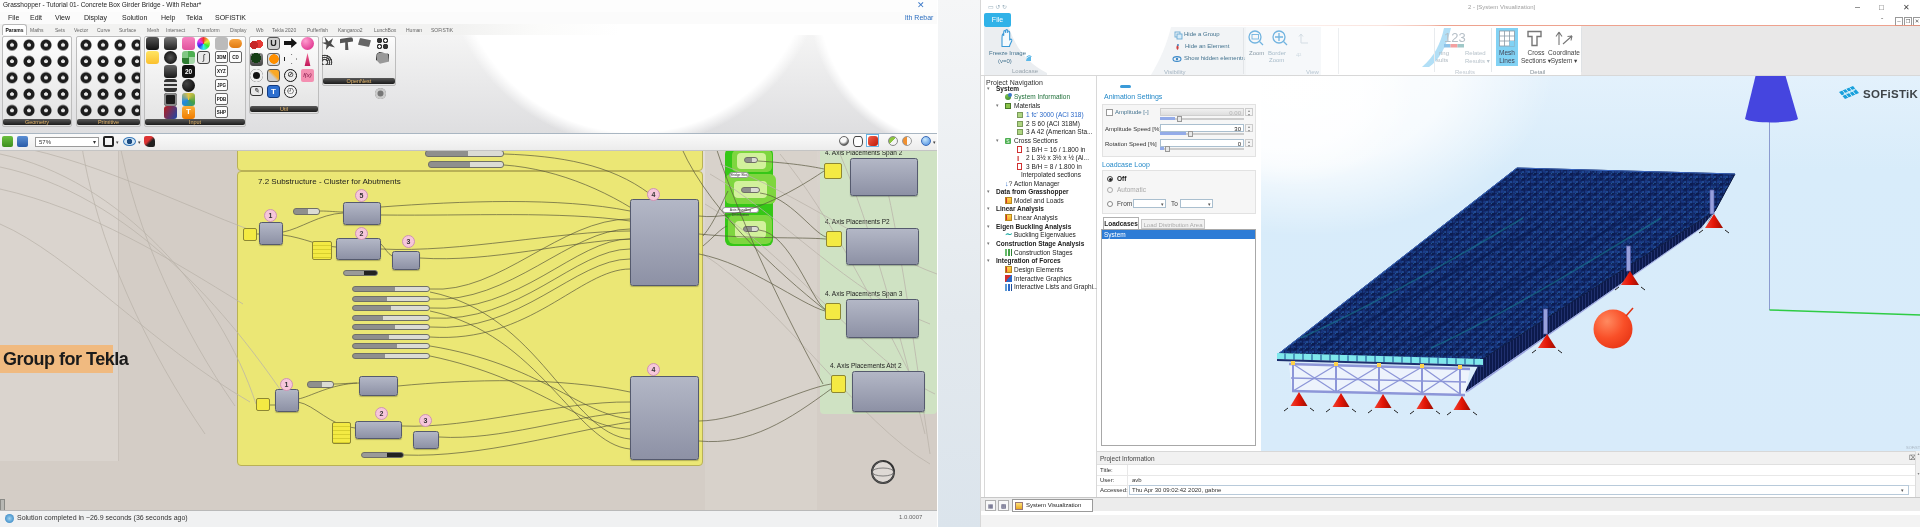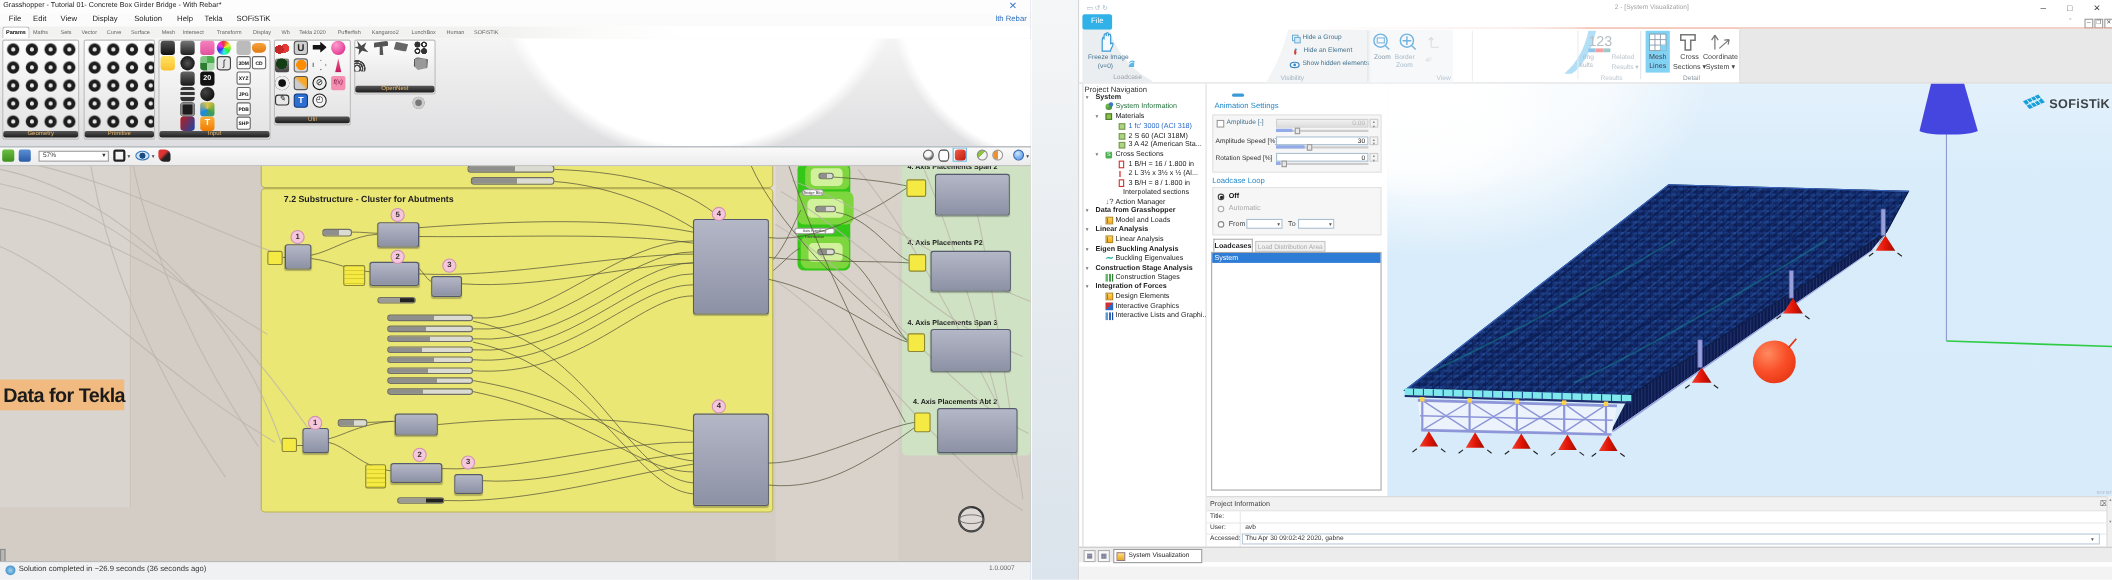--- a/index.html
+++ b/index.html
@@ -17,21 +17,21 @@
 .ic{position:absolute;width:13px;height:13px;border-radius:3px;background:#1b1b1b}
 .icw{position:absolute;width:13px;height:12px;border-radius:2px;background:#fdfdfd;border:1px solid #666;font-size:4.5px;color:#111;text-align:center;line-height:11px;font-weight:bold}
 #gh-canvas{position:absolute;left:0;top:133px;width:937px;height:377px;background:#d4cdc6;overflow:hidden;border-top:1px solid #a9b6c2}
 #gh-status{position:absolute;left:0;top:510px;width:937px;height:17px;background:#f0f1f2;border-top:1px solid #b9b9b9;font-size:7px;color:#333}
 .grp-y{position:absolute;background:#ebe775;border:1px solid #b9b156;border-radius:4px}
 .grp-gl{position:absolute;background:#cfe2c3;border-radius:4px}
 .comp{position:absolute;background:linear-gradient(#b3b7c6,#8d91a5);border:1px solid #555a6e;border-radius:2.5px;box-shadow:0 1px 1px rgba(0,0,0,.25)}
 .yp{position:absolute;background:#f4ea43;border:1px solid #8d8733;border-radius:2px}
 .badge{position:absolute;width:13px;height:13px;border-radius:50%;background:#f6c6da;border:1px solid #cf93b3;color:#333;font-size:7px;font-weight:bold;text-align:center;line-height:12px}
 .sl{position:absolute;height:6px;border:1px solid #6f6f68;border-radius:3px;background:linear-gradient(90deg,#8f8f8d 0 55%,#dbdbd4 55% 100%)}
-.glab{position:absolute;font-size:6.5px;font-weight:bold;color:#1c1c1c;white-space:nowrap}
+.glab{position:absolute;font-size:6.5px;font-weight:normal;color:#1c1c1c;white-space:nowrap}
 
 #gap{position:absolute;left:938px;top:0;width:42px;height:527px;background:linear-gradient(#f5f6f7,#e3e9ee 60%,#dbe4ec)}
 
 #sk{position:absolute;left:980px;top:0;width:940px;height:527px;background:#fff;border-left:1px solid #d7d7d7}
 #sk .ribgrey{position:absolute;left:600px;top:26px;width:340px;height:50px;background:#e9e8e8}
 #sk-vp{position:absolute;left:280px;top:76px;width:660px;height:375px;overflow:hidden}
 .rlab{position:absolute;font-size:6px;color:#98a4ad;white-space:nowrap}
 .rtext{position:absolute;font-size:6px;color:#44738f;white-space:nowrap}
 .tree{position:absolute;font-size:6.5px;color:#222;white-space:nowrap}
 .tb{font-weight:bold}
@@ -279,21 +279,21 @@
     <div class="yp" style="left:824px;top:29px;width:18px;height:16px"></div>
     <div class="comp" style="left:850px;top:24px;width:68px;height:38px"></div>
     <div class="yp" style="left:826px;top:97px;width:16px;height:16px"></div>
     <div class="comp" style="left:846px;top:94px;width:73px;height:37px"></div>
     <div class="yp" style="left:825px;top:169px;width:16px;height:17px"></div>
     <div class="comp" style="left:846px;top:165px;width:73px;height:39px"></div>
     <div class="yp" style="left:831px;top:241px;width:15px;height:18px"></div>
     <div class="comp" style="left:852px;top:237px;width:73px;height:41px"></div>
 
     <div class="abs" style="left:0;top:211px;width:113px;height:28px;background:#f0ba80"></div>
-    <div class="abs" style="left:3px;top:215px;font-size:18px;font-weight:bold;color:#1b1b1b;letter-spacing:-0.5px">Data for Tekla</div>
+    <div class="abs" style="left:3px;top:215px;font-size:18px;font-weight:bold;color:#1b1b1b;letter-spacing:-0.5px">Group for Tekla</div>
 
     <div class="abs" style="left:0;top:0;width:937px;height:17px;background:linear-gradient(#fafafa,#ececec);border-bottom:1px solid #c4c4c4"></div>
     <div class="abs" style="left:2px;top:2px;width:11px;height:11px;background:linear-gradient(#6abf3e,#3e8f1e);border-radius:2px"></div>
     <div class="abs" style="left:17px;top:2px;width:11px;height:11px;background:linear-gradient(#5b8fd4,#2a5ca8);border-radius:2px"></div>
     <div class="abs" style="left:35px;top:3px;width:64px;height:10px;background:#fff;border:1px solid #9a9a9a;font-size:6px;color:#333;line-height:9px;padding-left:3px">57%<span style="float:right;margin-right:2px">▾</span></div>
     <div class="abs" style="left:103px;top:2px;width:11px;height:11px;border:2px solid #222;border-radius:2px"></div>
     <div class="abs" style="left:116px;top:5px;font-size:5px;color:#444">▾</div>
     <div class="abs" style="left:123px;top:3px;width:13px;height:9px;border-radius:50%;border:1.5px solid #3879ba;background:radial-gradient(circle 2.5px,#1a4a80 2.5px,#cfe4f4 3px)"></div>
     <div class="abs" style="left:138px;top:5px;font-size:5px;color:#444">▾</div>
     <div class="abs" style="left:144px;top:2px;width:11px;height:11px;background:linear-gradient(135deg,#d33 40%,#222 60%);border-radius:2px 5px 2px 5px"></div>

